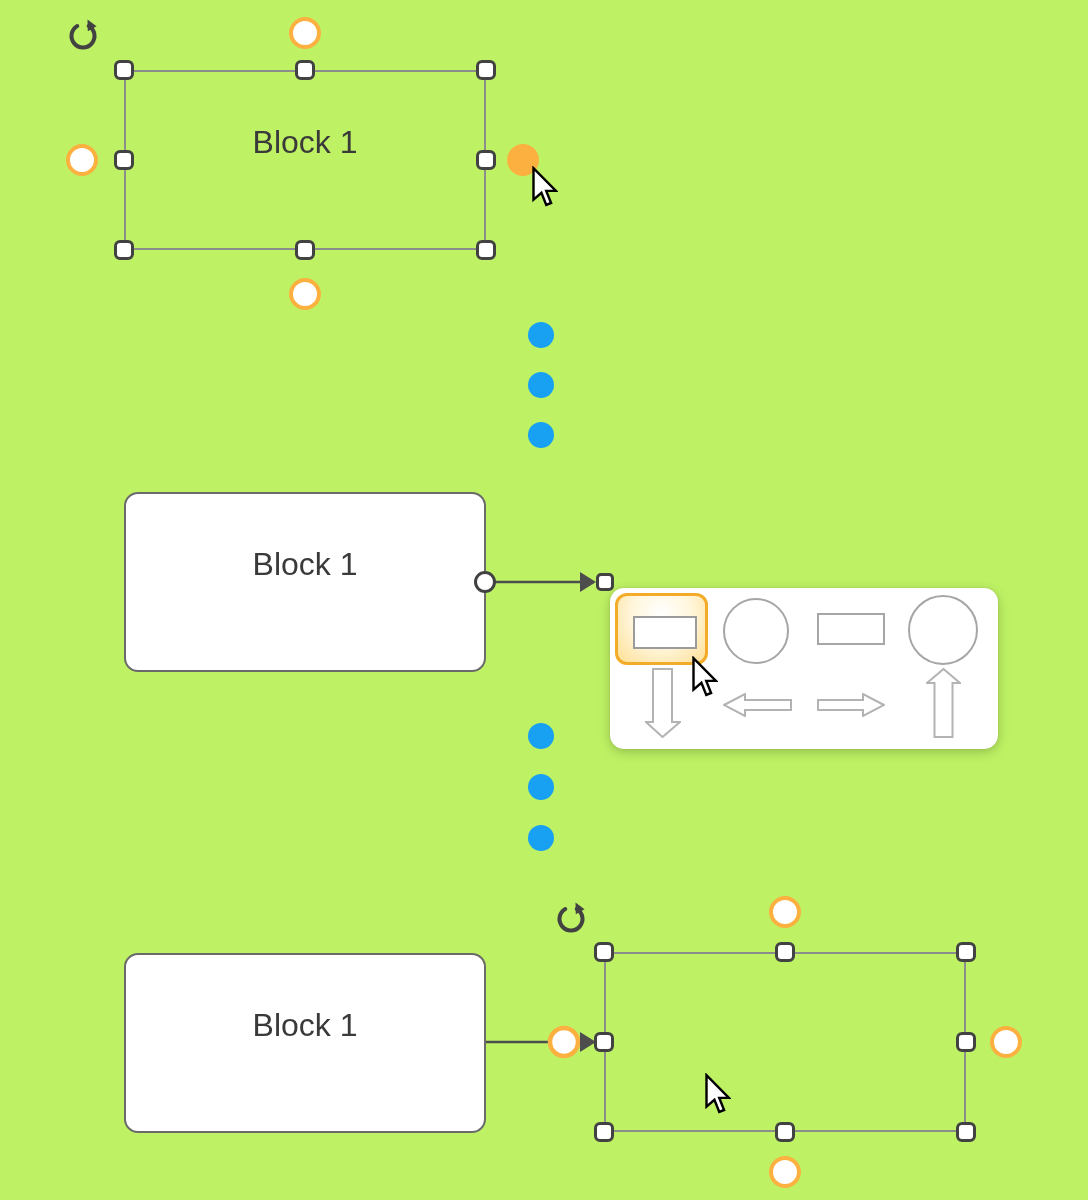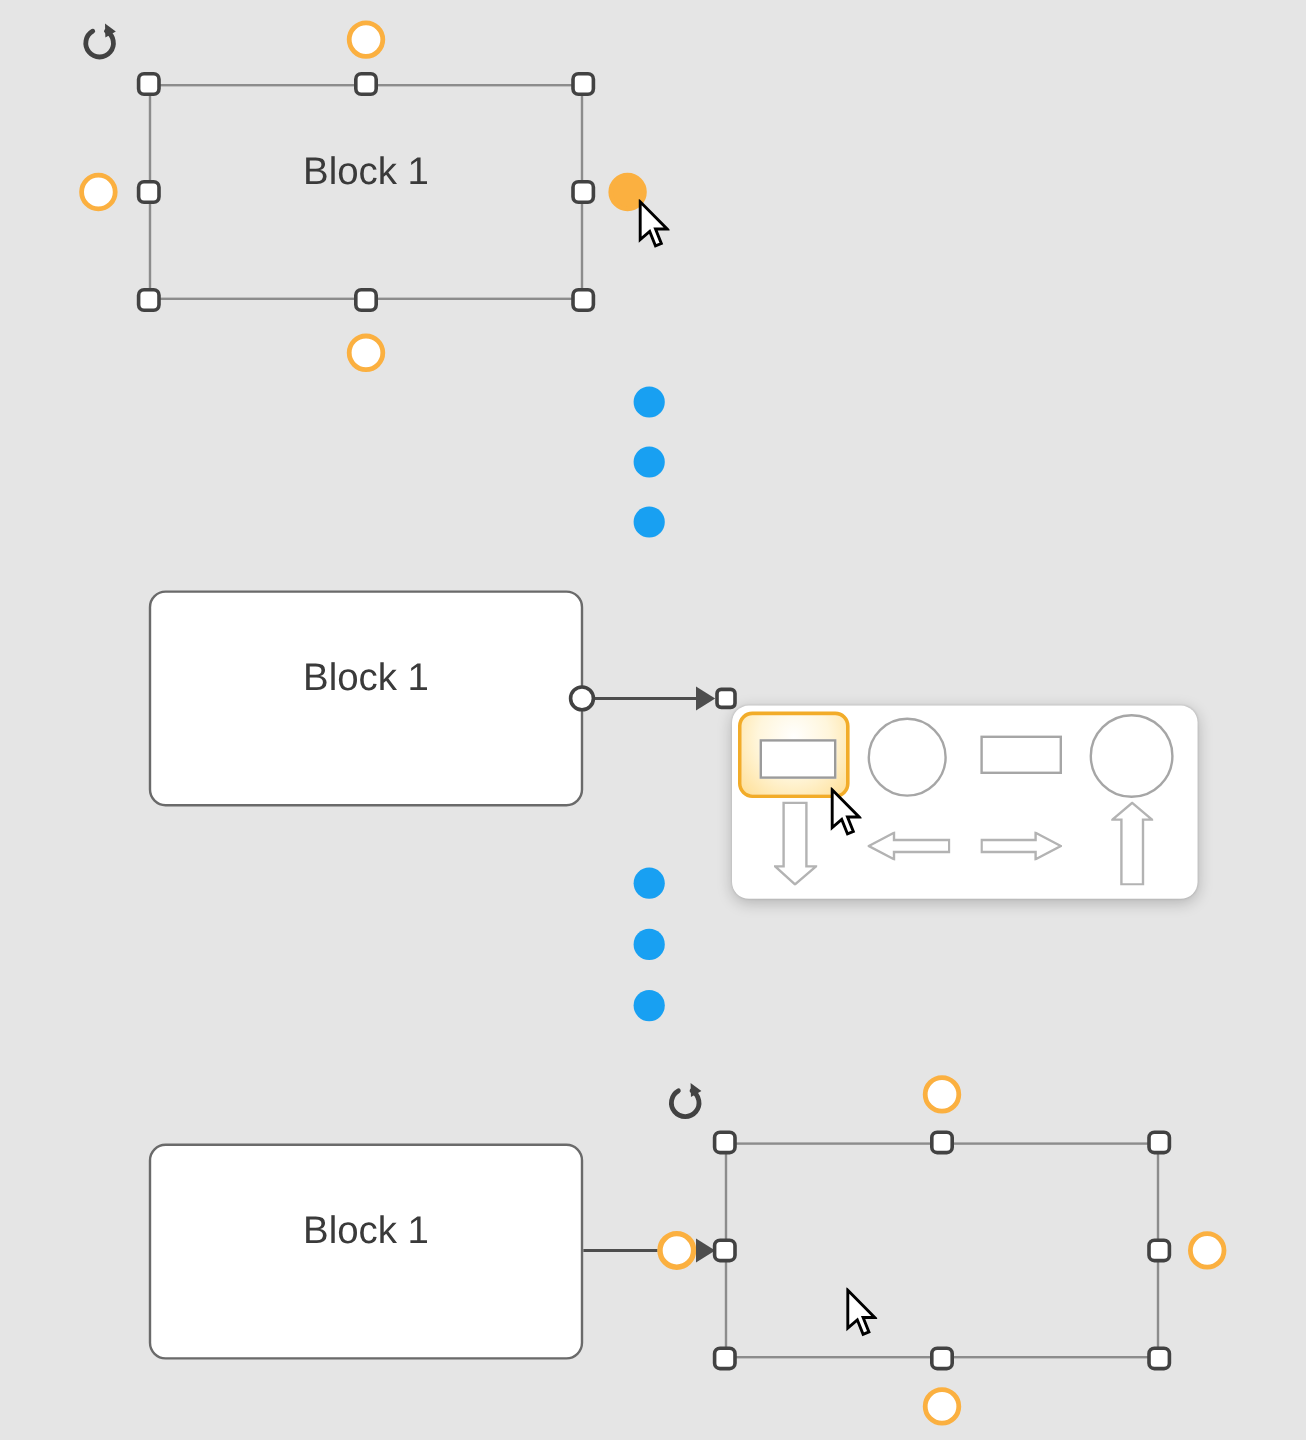--- a/index.html
+++ b/index.html
@@ -1,16 +1,16 @@
 <!DOCTYPE html>
 <html><head>
 <meta charset="utf-8">
 <style>
   html,body{margin:0;padding:0;background:#fff;}
-  #canvas{position:relative;width:1088px;height:1200px;background:#e5e5e5;overflow:hidden;
+  #canvas{position:relative;width:1088px;height:1200px;background:#bef264;overflow:hidden;
           font-family:"Liberation Sans", sans-serif;}
   
   .sel-rect{position:absolute;border:2px solid #8c8c8c;background:transparent;box-sizing:border-box;}
   
   .block{position:absolute;width:362px;height:180px;border:2px solid #6a6a6a;border-radius:14px;
          background:#fff;box-sizing:border-box;}
   .block-label{position:absolute;left:0;top:0;right:0;bottom:0;display:flex;align-items:center;
          justify-content:center;padding-bottom:36px;font-size:32px;color:#3a3a3a;}
   
   .handle{position:absolute;width:20px;height:20px;background:#fff;border:3px solid #424242;

